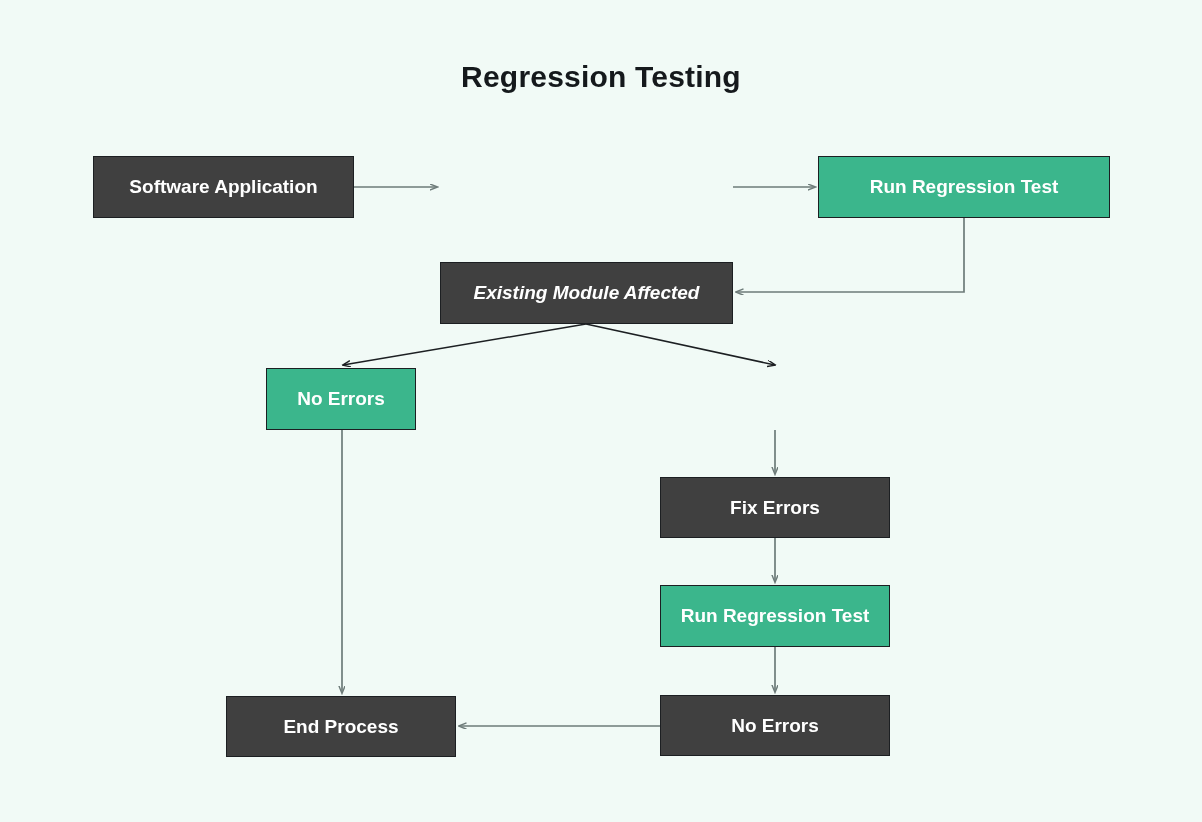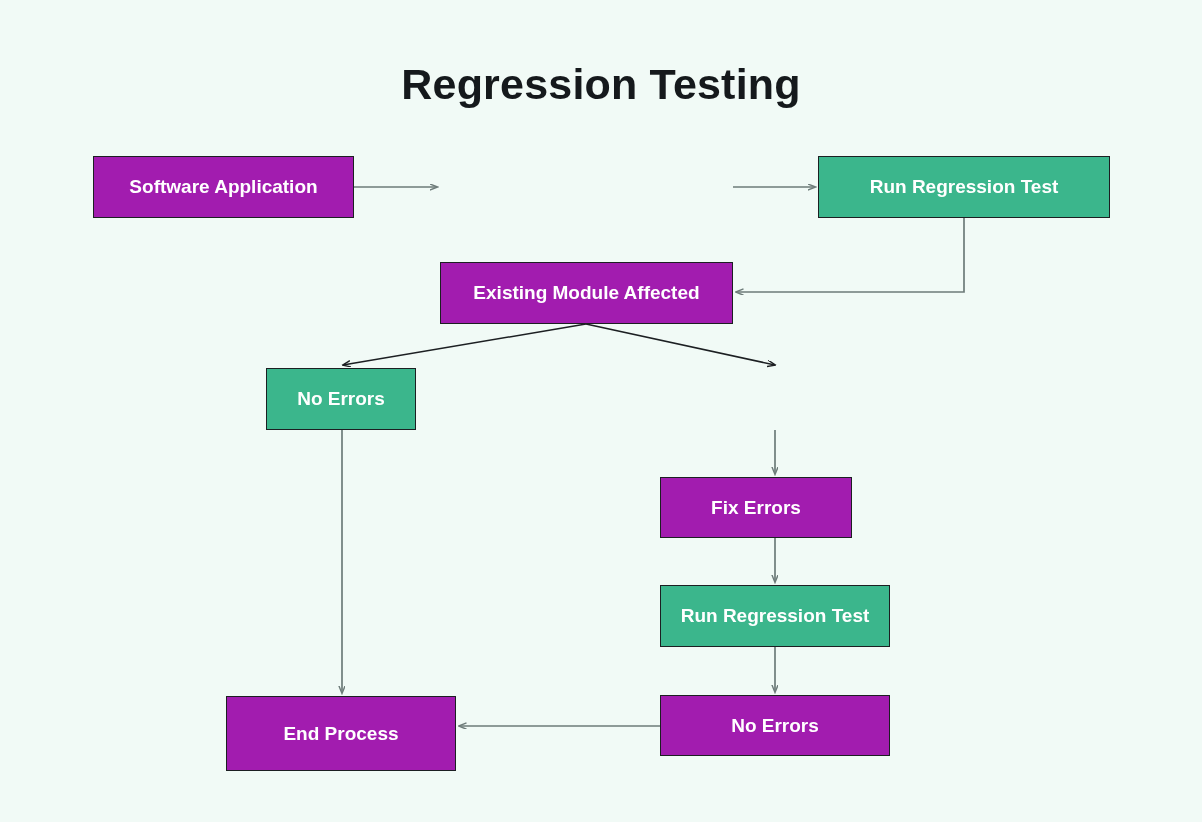--- a/index.html
+++ b/index.html
@@ -18,41 +18,41 @@
     position: relative;
     width: 1202px;
     height: 822px;
   }
   #title {
     position: absolute;
     left: 0;
     top: 60px;
     width: 1202px;
     text-align: center;
-    font-size: 43px;
+    font-size: 30px;
     font-weight: bold;
     color: #15191c;
     letter-spacing: 0.2px;
   }
   .node {
     position: absolute;
     box-sizing: border-box;
     border: 1.6px solid #1c1f22;
     display: flex;
     align-items: center;
     justify-content: center;
     color: #ffffff;
     font-size: 19px;
     font-weight: bold;
     text-align: center;
     line-height: 1.15;
     padding: 0 8px;
     user-select: none;
   }
-  .node.purple { background: #a21caf; }
+  .node.purple { background: #404040; }
   .node.green  { background: #3bb68c; }
 
   #edges {
     position: absolute;
     left: 0;
     top: 0;
     width: 1202px;
     height: 822px;
     pointer-events: none;
   }
@@ -93,38 +93,38 @@
 
   <div class="node purple" style="left:93px;  top:156px; width:261px; height:62px;">
     <span>Software Application</span>
   </div>
 
 
   <div class="node green" style="left:818px; top:156px; width:292px; height:62px;">
     <span>Run Regression Test</span>
   </div>
 
-  <div class="node purple" style="left:440px; top:262px; width:293px; height:62px;">
+  <div class="node purple" style="left:440px; top:262px; width:293px; height:62px;font-style:italic;">
     <span>Existing Module Affected</span>
   </div>
 
   <div class="node green" style="left:266px; top:368px; width:150px; height:62px;">
     <span>No Errors</span>
   </div>
 
 
-  <div class="node purple" style="left:660px; top:477px; width:192px; height:61px;">
+  <div class="node purple" style="left:660px; top:477px; width:230px; height:61px;">
     <span>Fix Errors</span>
   </div>
 
   <div class="node green" style="left:660px; top:585px; width:230px; height:62px;">
     <span>Run Regression Test</span>
   </div>
 
   <div class="node purple" style="left:660px; top:695px; width:230px; height:61px;">
     <span>No Errors</span>
   </div>
 
-  <div class="node purple" style="left:226px; top:696px; width:230px; height:75px;">
+  <div class="node purple" style="left:226px; top:696px; width:230px; height:61px;">
     <span>End Process</span>
   </div>
 
 </div>
 
 </body></html>

